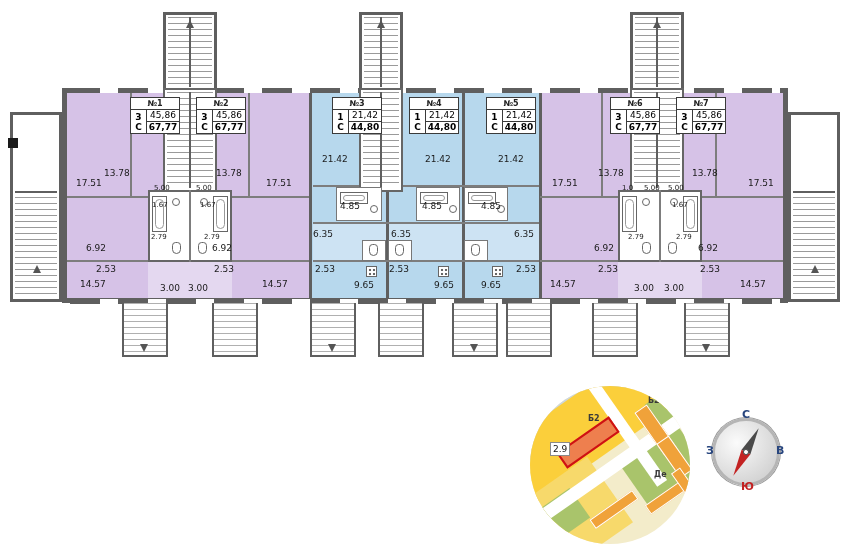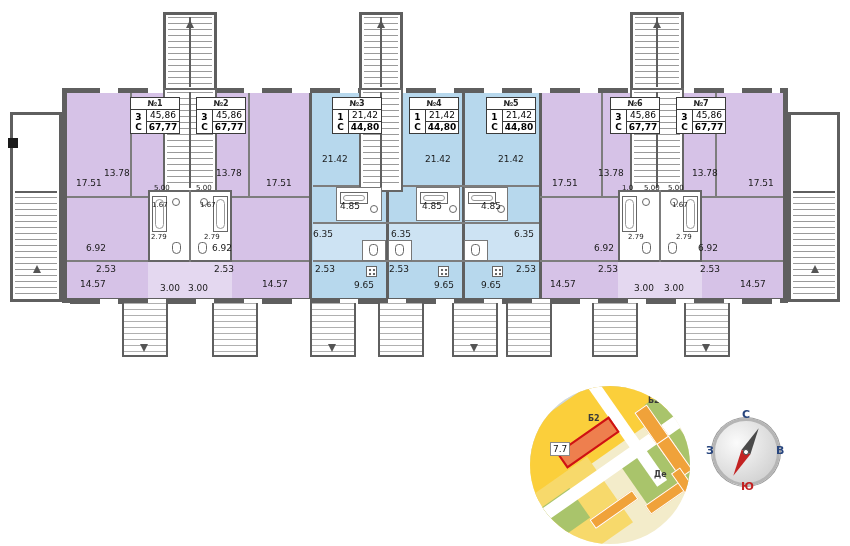--- a/index.html
+++ b/index.html
@@ -353,21 +353,21 @@
     <div class="mshape" style="left:8px;top:112px;width:46px;height:36px;background:#a9c46b;transform:rotate(-35deg)"></div>
     <div class="mshape" style="left:118px;top:4px;width:44px;height:26px;background:#a9c46b;transform:rotate(-35deg)"></div>
     <div class="mshape" style="left:-20px;top:66px;width:230px;height:13px;background:#ffffff;transform:rotate(-35deg)"></div>
     <div class="mshape" style="left:86px;top:-30px;width:12px;height:140px;background:#ffffff;transform:rotate(-35deg)"></div>
     <div class="mshape" style="left:118px;top:18px;width:15px;height:52px;background:#f0a23a;border:1px solid #fff;transform:rotate(-35deg)"></div>
     <div class="mshape" style="left:137px;top:50px;width:15px;height:42px;background:#f0a23a;border:1px solid #fff;transform:rotate(-35deg)"></div>
     <div class="mshape" style="left:58px;top:118px;width:52px;height:11px;background:#f0a23a;border:1px solid #fff;transform:rotate(-35deg)"></div>
     <div class="mshape" style="left:114px;top:106px;width:44px;height:11px;background:#f0a23a;border:1px solid #fff;transform:rotate(-35deg)"></div>
     <div class="mshape" style="left:148px;top:82px;width:11px;height:28px;background:#f0a23a;border:1px solid #fff;transform:rotate(-35deg)"></div>
     <div class="mshape" style="left:26px;top:47px;width:64px;height:19px;background:#ee7f4e;border:2px solid #cf1212;transform:rotate(-35deg)"></div>
-    <span class="chip" style="left:20px;top:56px">7.7</span>
+    <span class="chip" style="left:20px;top:56px">2.9</span>
     <div id="map-labels">
         <span class="maplbl" style="left: 58px; top: 28px;">Б2</span>
         <span class="maplbl" style="left: 118px; top: 10px;">Б2</span>
         <span class="maplbl" style="left: 124px; top: 84px;">Де</span>
       </div>
   </div>
 
   <div class="compass" style="left:704px;top:410px;width:84px;height:84px">
     <div class="cring"></div>
     <span class="cdir" style="left:38px;top:-2px">С</span>

